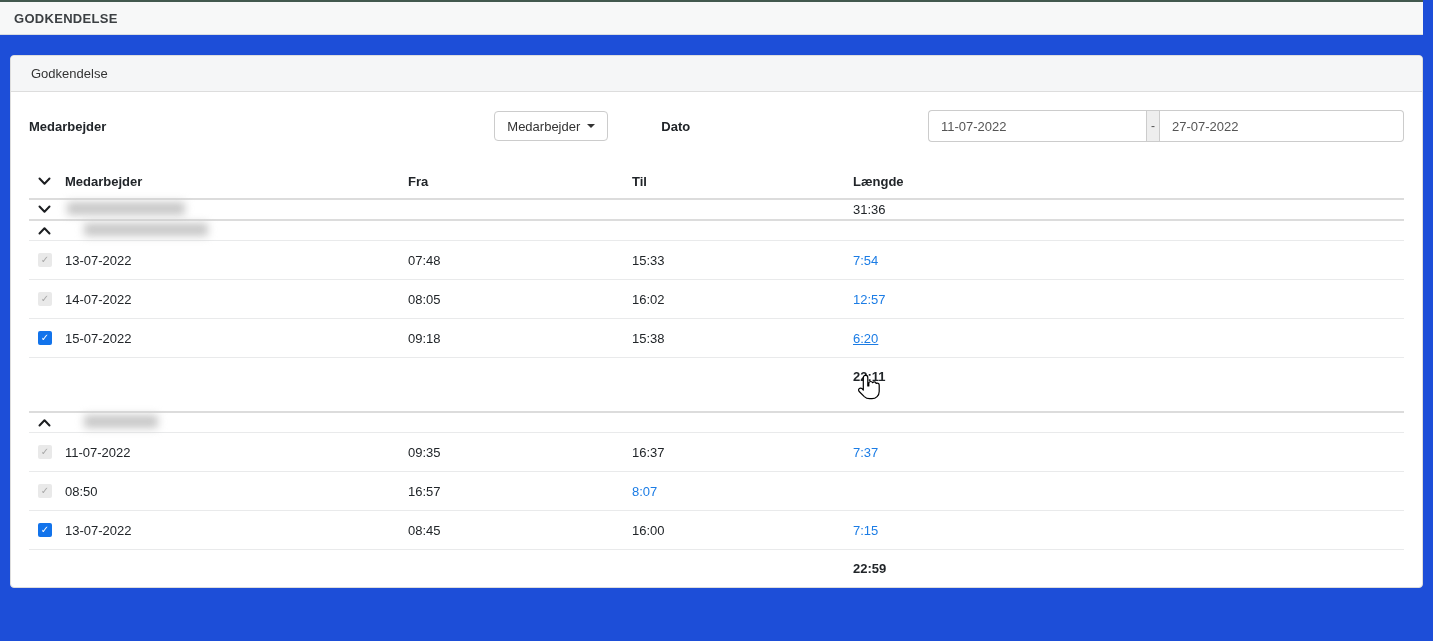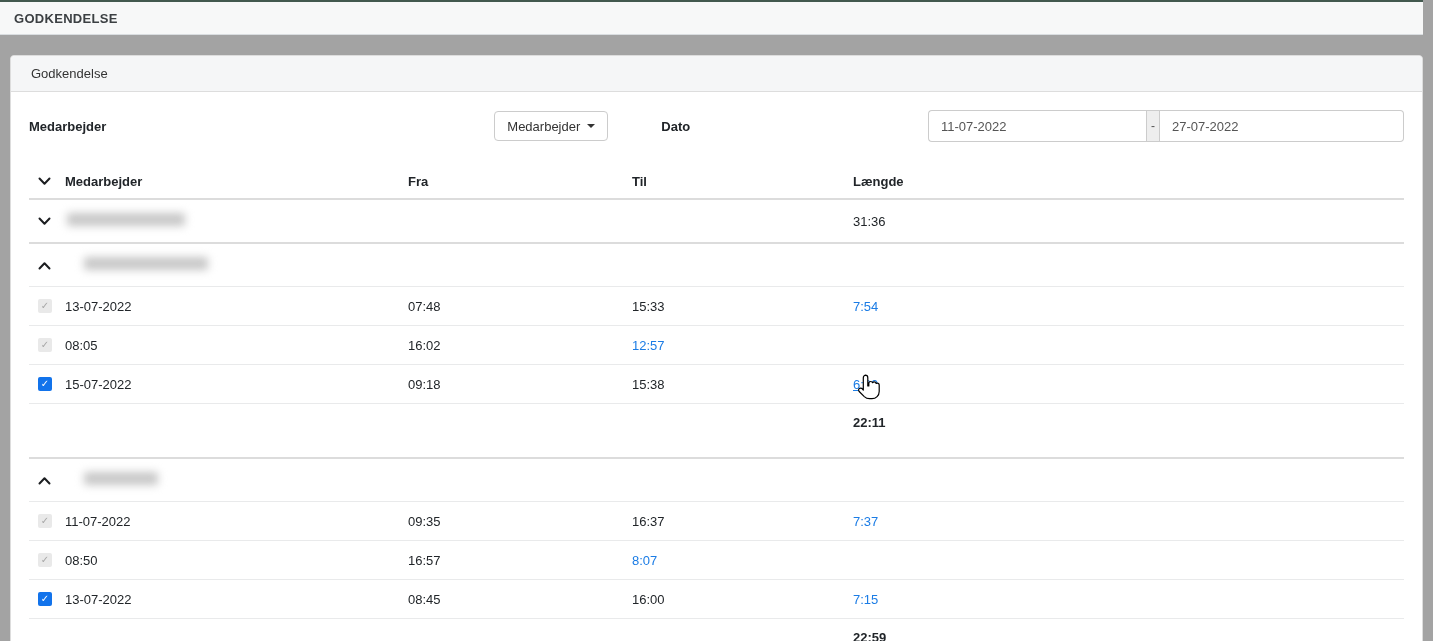--- a/index.html
+++ b/index.html
@@ -2,21 +2,21 @@
 <html style="--link_blue: #1b7ce5; --checkbox_blue: #1273eb; --topbar_accent: #43594f;"><head>
 <meta charset="utf-8">
 <style>
   * { box-sizing: border-box; }
   html,body { margin:0; padding:0; background:#fff; }
   body {
     font-family: "Liberation Sans", sans-serif;
     font-size: 13px;
     color: #212529;
   }
-  .page { position:relative; width:1433px; height:641px; background:#a3a3a3; overflow:hidden; }
+  .page { position:relative; width:1433px; height:641px; background:#1d4ed8; overflow:hidden; }
 
   
   .topbar {
     width:1423px; height:35px;
     border-top:2px solid var(--topbar_accent,#43594f);
     border-bottom:1px solid #d9dde0;
     background:#f7f8f8;
     display:flex; align-items:center;
     padding-left:14px;
   }
@@ -68,21 +68,21 @@
     font-size:12px; color:#555;
   }
 
   
   .trow {
     display:grid;
     grid-template-columns:36px 343px 224px 221px 1fr;
     align-items:center;
   }
   .thead { height:34px; margin-top:22px; font-weight:bold; }
-  .group-row { height:44px; border-top:2px solid #dcdcdc; }
+  .group-row { height:21px; border-top:2px solid #dcdcdc; }
   .data-row  { height:39px; border-top:1px solid #e9eaeb; }
   .total-row { height:38px; border-top:1px solid #e9eaeb; font-weight:bold; }
   .section-gap { height:16px; }
   .c1 { padding-left:9px; display:flex; align-items:center; }
   .chev { display:flex; cursor:pointer; }
 
   .cb {
     width:14px; height:14px; border-radius:2px;
     display:flex; align-items:center; justify-content:center;
     font-size:10px; line-height:1; cursor:pointer;
@@ -188,20 +188,21 @@
           <span>15:33</span>
           <span><a class="link">7:54</a></span>
         </div>
 
         <div class="trow data-row">
           <span class="c1">
               <span class="cb cb-disabled">
                 <span>✓</span>
               </span>
             </span>
+          <span>14-07-2022</span>
           <span>08:05</span>
           <span>16:02</span>
           <span><a class="link">12:57</a></span>
         </div>
 
         <div class="trow data-row">
           <span class="c1">
               <span class="cb cb-active">
                 <span>✓</span>
               </span>

